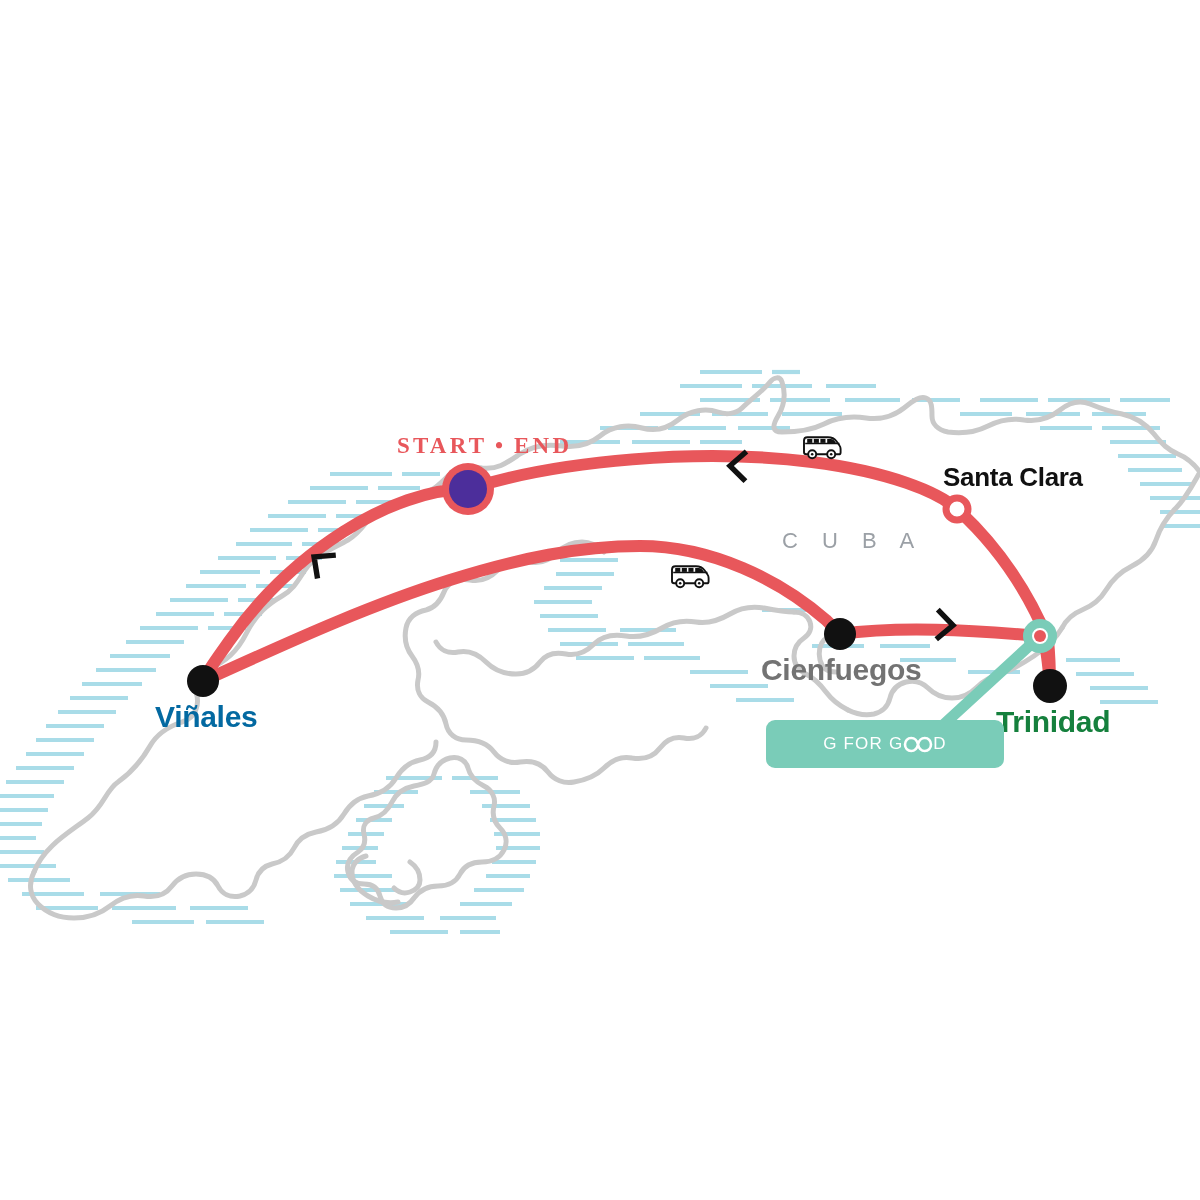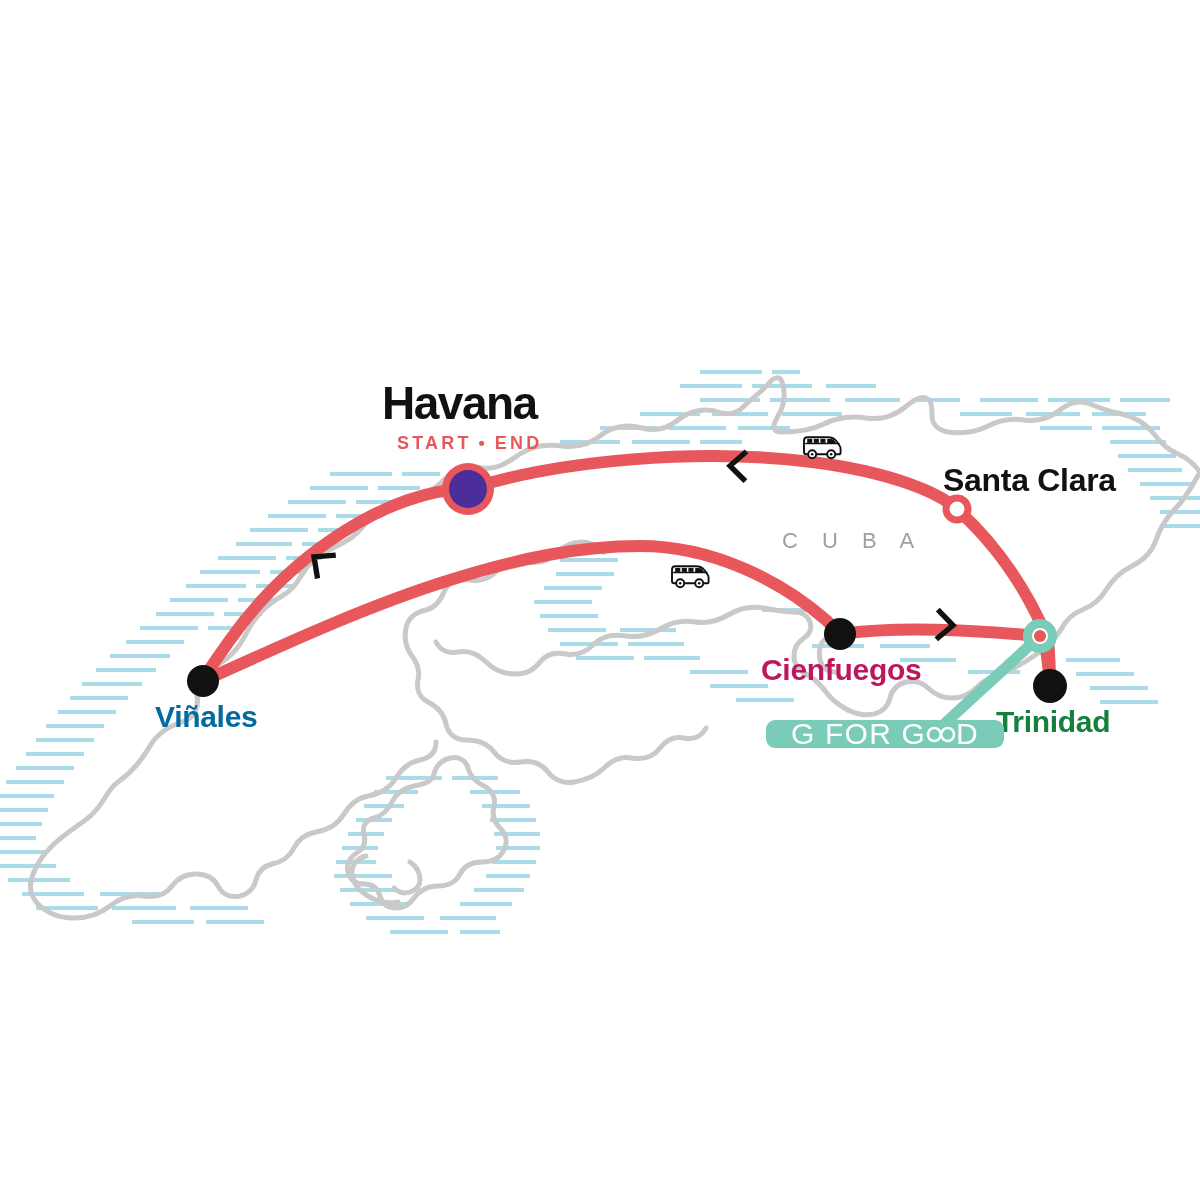--- a/index.html
+++ b/index.html
@@ -11,32 +11,32 @@
   #map-root{position:relative;width:1200px;height:1200px;background:#fff;}
   #map-svg{position:absolute;inset:0;width:1200px;height:1200px;display:block;}
 
   
   .lbl{position:absolute;white-space:nowrap;}
   .city-label{
     font-weight:bold;color:#111111;letter-spacing:-0.3px;
   }
   .city-label.big{font-size:46px;letter-spacing:-1.5px;}
   .city-label.mid{font-size:30px;}
-  .city-label.sm{font-size:32px;}
+  .city-label.sm{font-size:26px;}
   .startend{
-    font-size:18px;font-weight:bold;color:#E8575B;letter-spacing:3.2px;
+    font-size:23px;font-weight:bold;color:#E8575B;letter-spacing:3.2px;font-family:Liberation Serif, serif;
   }
   .country-label{
     font-size:22px;color:#9BA0A6;letter-spacing:9px;font-weight:normal;text-align:center;
   }
   .badge{
     position:absolute;background:#7ACCB8;border-radius:9px;
     display:flex;align-items:center;justify-content:center;
-    color:#ffffff;font-size:30px;letter-spacing:1.2px;
-    padding:0 20px;height:28px;
+    color:#ffffff;font-size:17px;letter-spacing:1.2px;
+    padding:0 20px;height:48px;
   }
   .badge .txt{display:inline-block;}
   .badge svg{display:block;}
 </style>
 </head>
 <body>
 
 <div id="map-root">
 
   <svg id="map-svg" viewBox="0 0 1200 1200">
@@ -392,28 +392,27 @@
       <use href="#chevron-glyph" transform="translate(735,466) rotate(182)"></use>
       <use href="#chevron-glyph" transform="translate(948,625) rotate(3)"></use>
     </g>
 
     <g>
       <use href="#bus-glyph" transform="translate(802,435)"></use>
       <use href="#bus-glyph" transform="translate(670,564)"></use>
     </g>
   </svg>
 
-  <div class="lbl city-label big" style="left: 382px; top: 376px; color: rgb(17, 17, 17);">Havana</div>
   <div class="lbl startend" style="left: 397px; top: 433px; color: rgb(232, 87, 91);">START • END</div>
 
   <div class="lbl city-label mid" style="left: 155px; top: 700px; color: #0369a1;">Viñales</div>
 
   <div class="lbl city-label sm" style="left: 943px; top: 462px; color: rgb(17, 17, 17);">Santa Clara</div>
 
-  <div class="lbl city-label mid" style="left: 761px; top: 653px; color: #be185d;">Cienfuegos</div>
+  <div class="lbl city-label mid" style="left: 761px; top: 653px; color: #737373;">Cienfuegos</div>
 
   <div class="lbl city-label mid" style="left: 996px; top: 705px; color: #15803d;">Trinidad</div>
 
   <div class="lbl country-label" style="left: 782px; top: 528px; color: rgb(155, 160, 166);">C U B A</div>
 
   <div class="badge" id="gfg-badge" style="left: 766px; top: 720px; width: 198px; background: rgb(122, 204, 184); color: rgb(255, 255, 255);">
     <span class="txt">G FOR G</span>
     <svg width="30" height="19" viewBox="0 0 30 19">
       <path d="M8.2 3.0 C12.0 3.0, 14.2 6.0, 15.0 9.5
                C15.8 13.0, 18.0 16.0, 21.8 16.0

